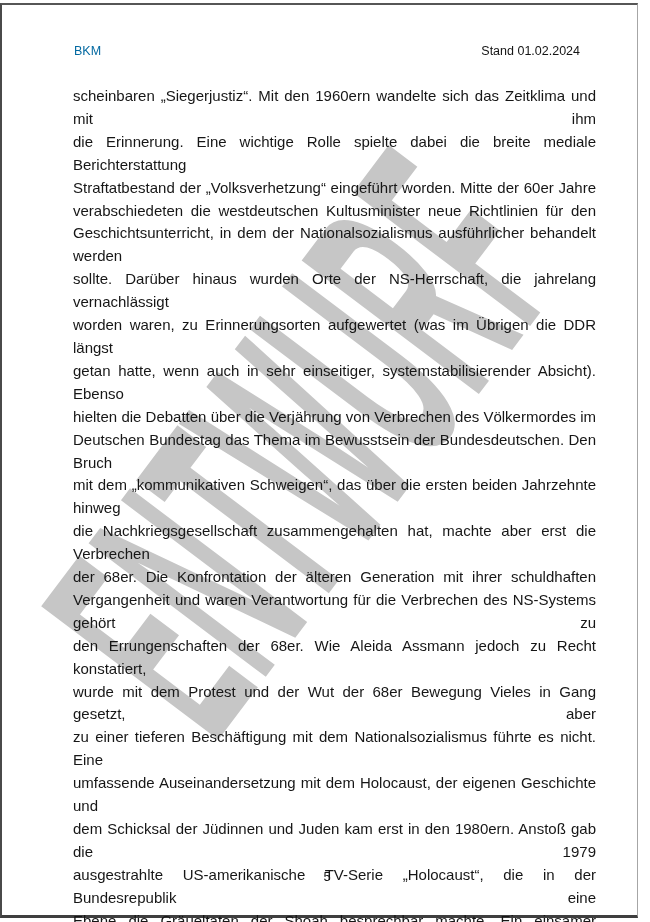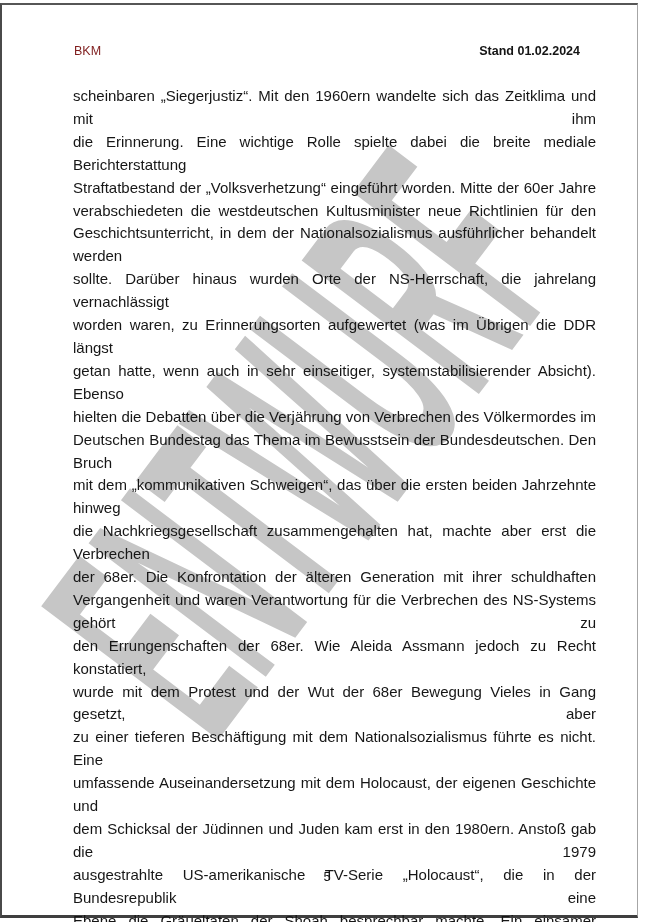--- a/index.html
+++ b/index.html
@@ -40,30 +40,29 @@
     user-select: none;
     pointer-events: none;
     line-height: 1;
   }
   .header-left {
     position: absolute;
     left: 72px;
     top: 39px;
     z-index: 1;
     font-size: 12.5px;
-    color: #7f1d1d;
+    color: #0369a1;
   }
   .header-right {
     position: absolute;
     right: 57px;
     top: 39px;
     z-index: 1;
     font-size: 12.5px;
     color: #141414;
-    font-weight: bold;
   }
   .body-text {
     position: absolute;
     left: 71px;
     top: 80px;
     width: 523px;
     z-index: 1;
   }
   .body-line {
     font-size: 15px;

